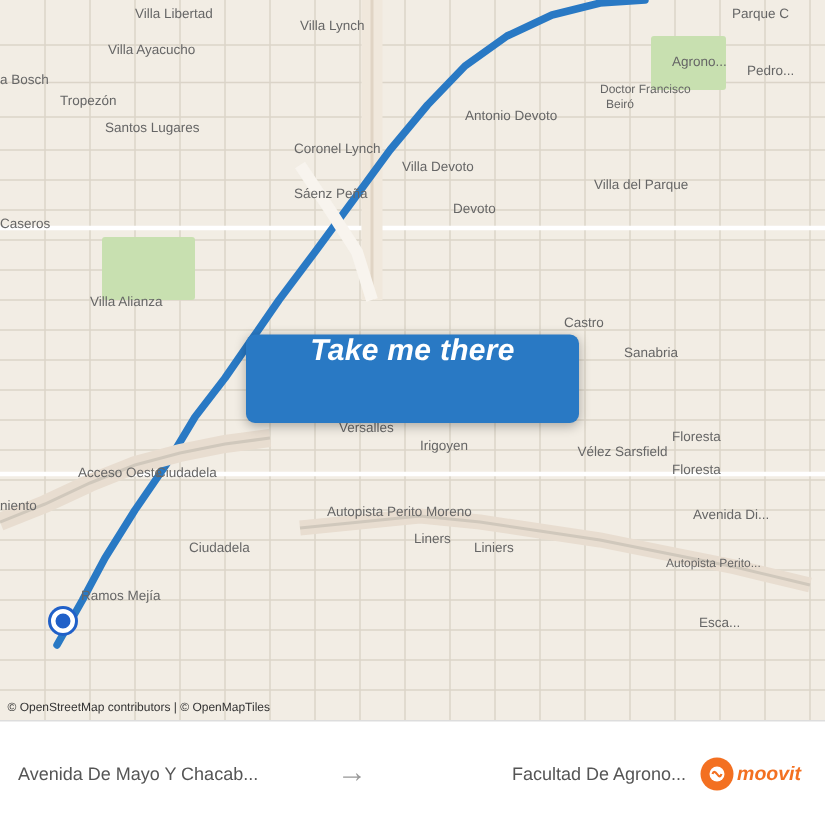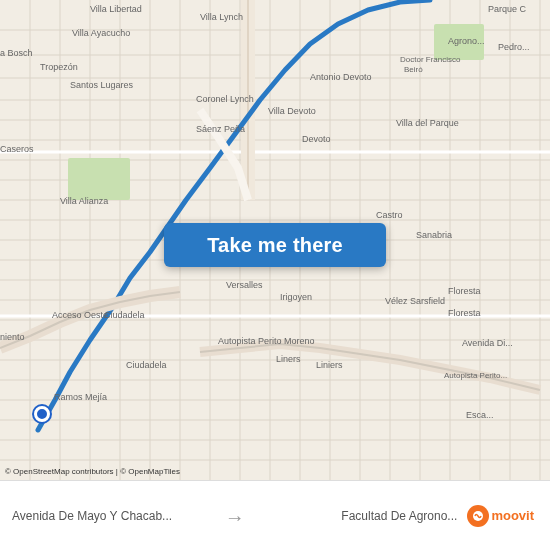--- a/index.html
+++ b/index.html
@@ -27,30 +27,31 @@
       top: 0; left: 0;
       width: 100%; height: 100%;
     }
 
     
     #cta-button {
       position: absolute;
       top: 223px;
       left: 164px;
       width: 222px;
-      height: 44px;
+      height: 59px;
       background: #2979C4;
       border-radius: 6px;
       display: flex;
-      align-items: center;
+      align-items: flex-start;
       justify-content: center;
       cursor: pointer;
       box-shadow: 0 2px 8px rgba(0,0,0,0.3);
       border: none;
       z-index: 10;
+      font-style: italic;
     }
     #cta-button span {
       color: #ffffff;
       font-size: 20px;
       font-weight: 600;
       letter-spacing: 0.2px;
     }
 
     
     .origin-dot {
@@ -110,20 +111,21 @@
 
     
     .moovit-logo {
       position: absolute;
       bottom: 16px;
       right: 12px;
       display: flex;
       align-items: center;
       gap: 2px;
       flex-shrink: 0;
+      font-style: italic;
     }
     .moovit-logo-text {
       font-size: 13px;
       font-weight: 700;
       color: #f37021;
     }
     .moovit-icon {
       width: 22px;
       height: 22px;
       background: #f37021;

